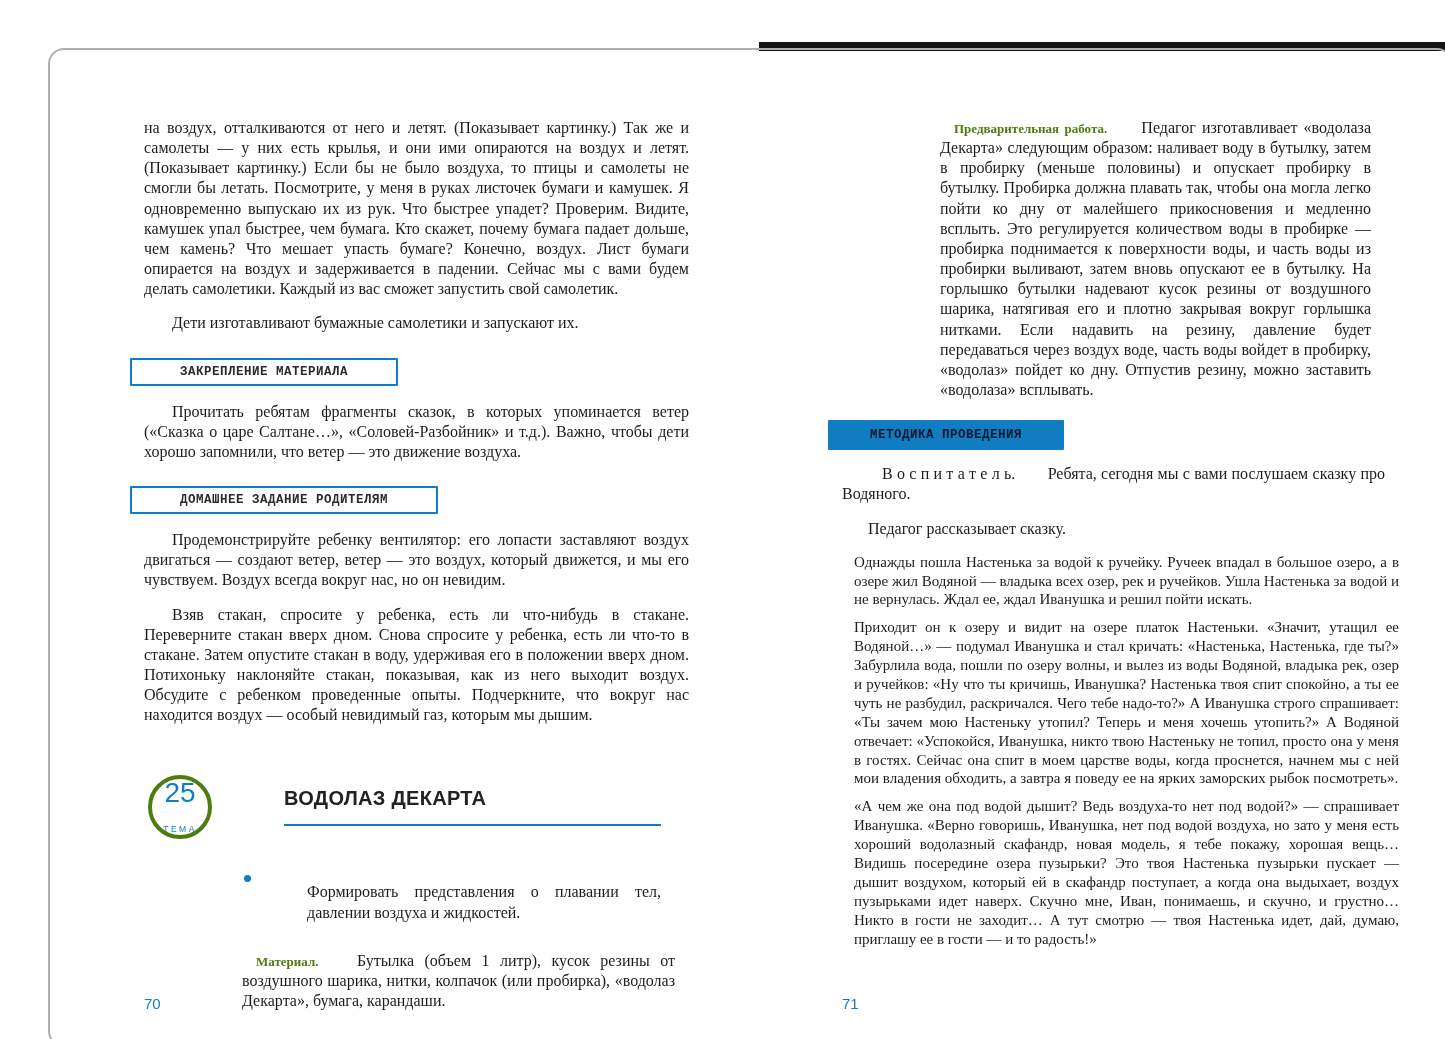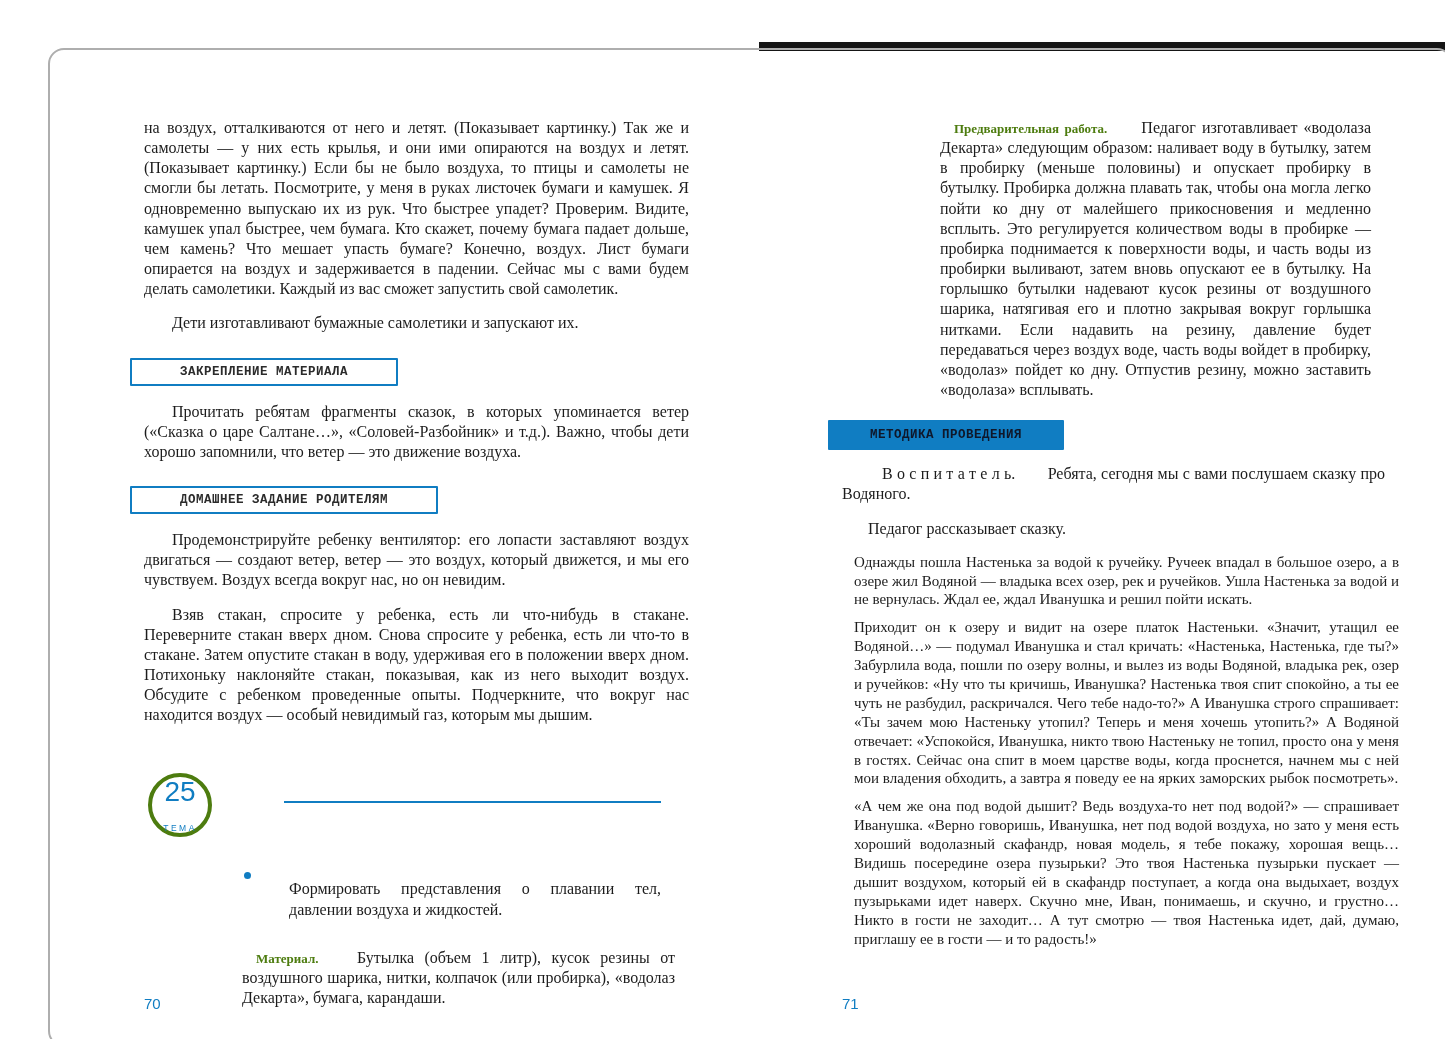--- a/index.html
+++ b/index.html
@@ -65,21 +65,21 @@
     font-family:"Liberation Sans", sans-serif; font-weight:bold;
     font-size:20px; color:#222222; letter-spacing:.3px;
   }
   .topic-rule { height:2px; background:#107dc2; margin-top:8px; }
 
   .subhead {
     font-family:"Liberation Sans", sans-serif; font-weight:bold;
     color:#107dc2; font-size:15.5px; margin:12px 0 10px 0;
   }
   .bullet-item {
-    display:flex; gap:10px; font-size:16px; line-height:1.26;
+    display:flex; gap:28px; font-size:16px; line-height:1.26;
     text-align:justify; margin-bottom:10px;
   }
   .bullet {
     width:7px; height:7px; border-radius:50%; background:#107dc2;
     margin-top:7px; margin-left:2px; flex:0 0 auto;
   }
 
   .story {
     font-size:15px; line-height:1.26; text-align:justify;
     margin:9px 0 0 26px;
@@ -115,20 +115,21 @@
   <p class="body">Продемонстрируйте ребенку вентилятор: его лопасти заставляют воздух двигаться — создают ветер, ветер — это воздух, который движется, и мы его чувствуем. Воздух всегда вокруг нас, но он невидим.</p>
   <p class="body">Взяв стакан, спросите у ребенка, есть ли что-нибудь в стакане. Переверните стакан вверх дном. Снова спросите у ребенка, есть ли что-то в стакане. Затем опустите стакан в воду, удерживая его в положении вверх дном. Потихоньку наклоняйте стакан, показывая, как из него выходит воздух. Обсудите с ребенком проведенные опыты. Подчеркните, что вокруг нас находится воздух — особый невидимый газ, которым мы дышим.</p>
 
   <div class="topic-section">
     <div class="topic-head">
       <div class="topic-circle">
         <div class="topic-num">25</div>
         <div class="topic-lbl">ТЕМА</div>
       </div>
       <div class="topic-title-wrap">
+        <div class="topic-title">ВОДОЛАЗ ДЕКАРТА</div>
         <div class="topic-rule"></div>
       </div>
     </div>
 
 
     <div class="bullet-item">
       <span class="bullet"></span>
       <span>Формировать представления о плавании тел, давлении воздуха и жидкостей.</span>
     </div>
 

